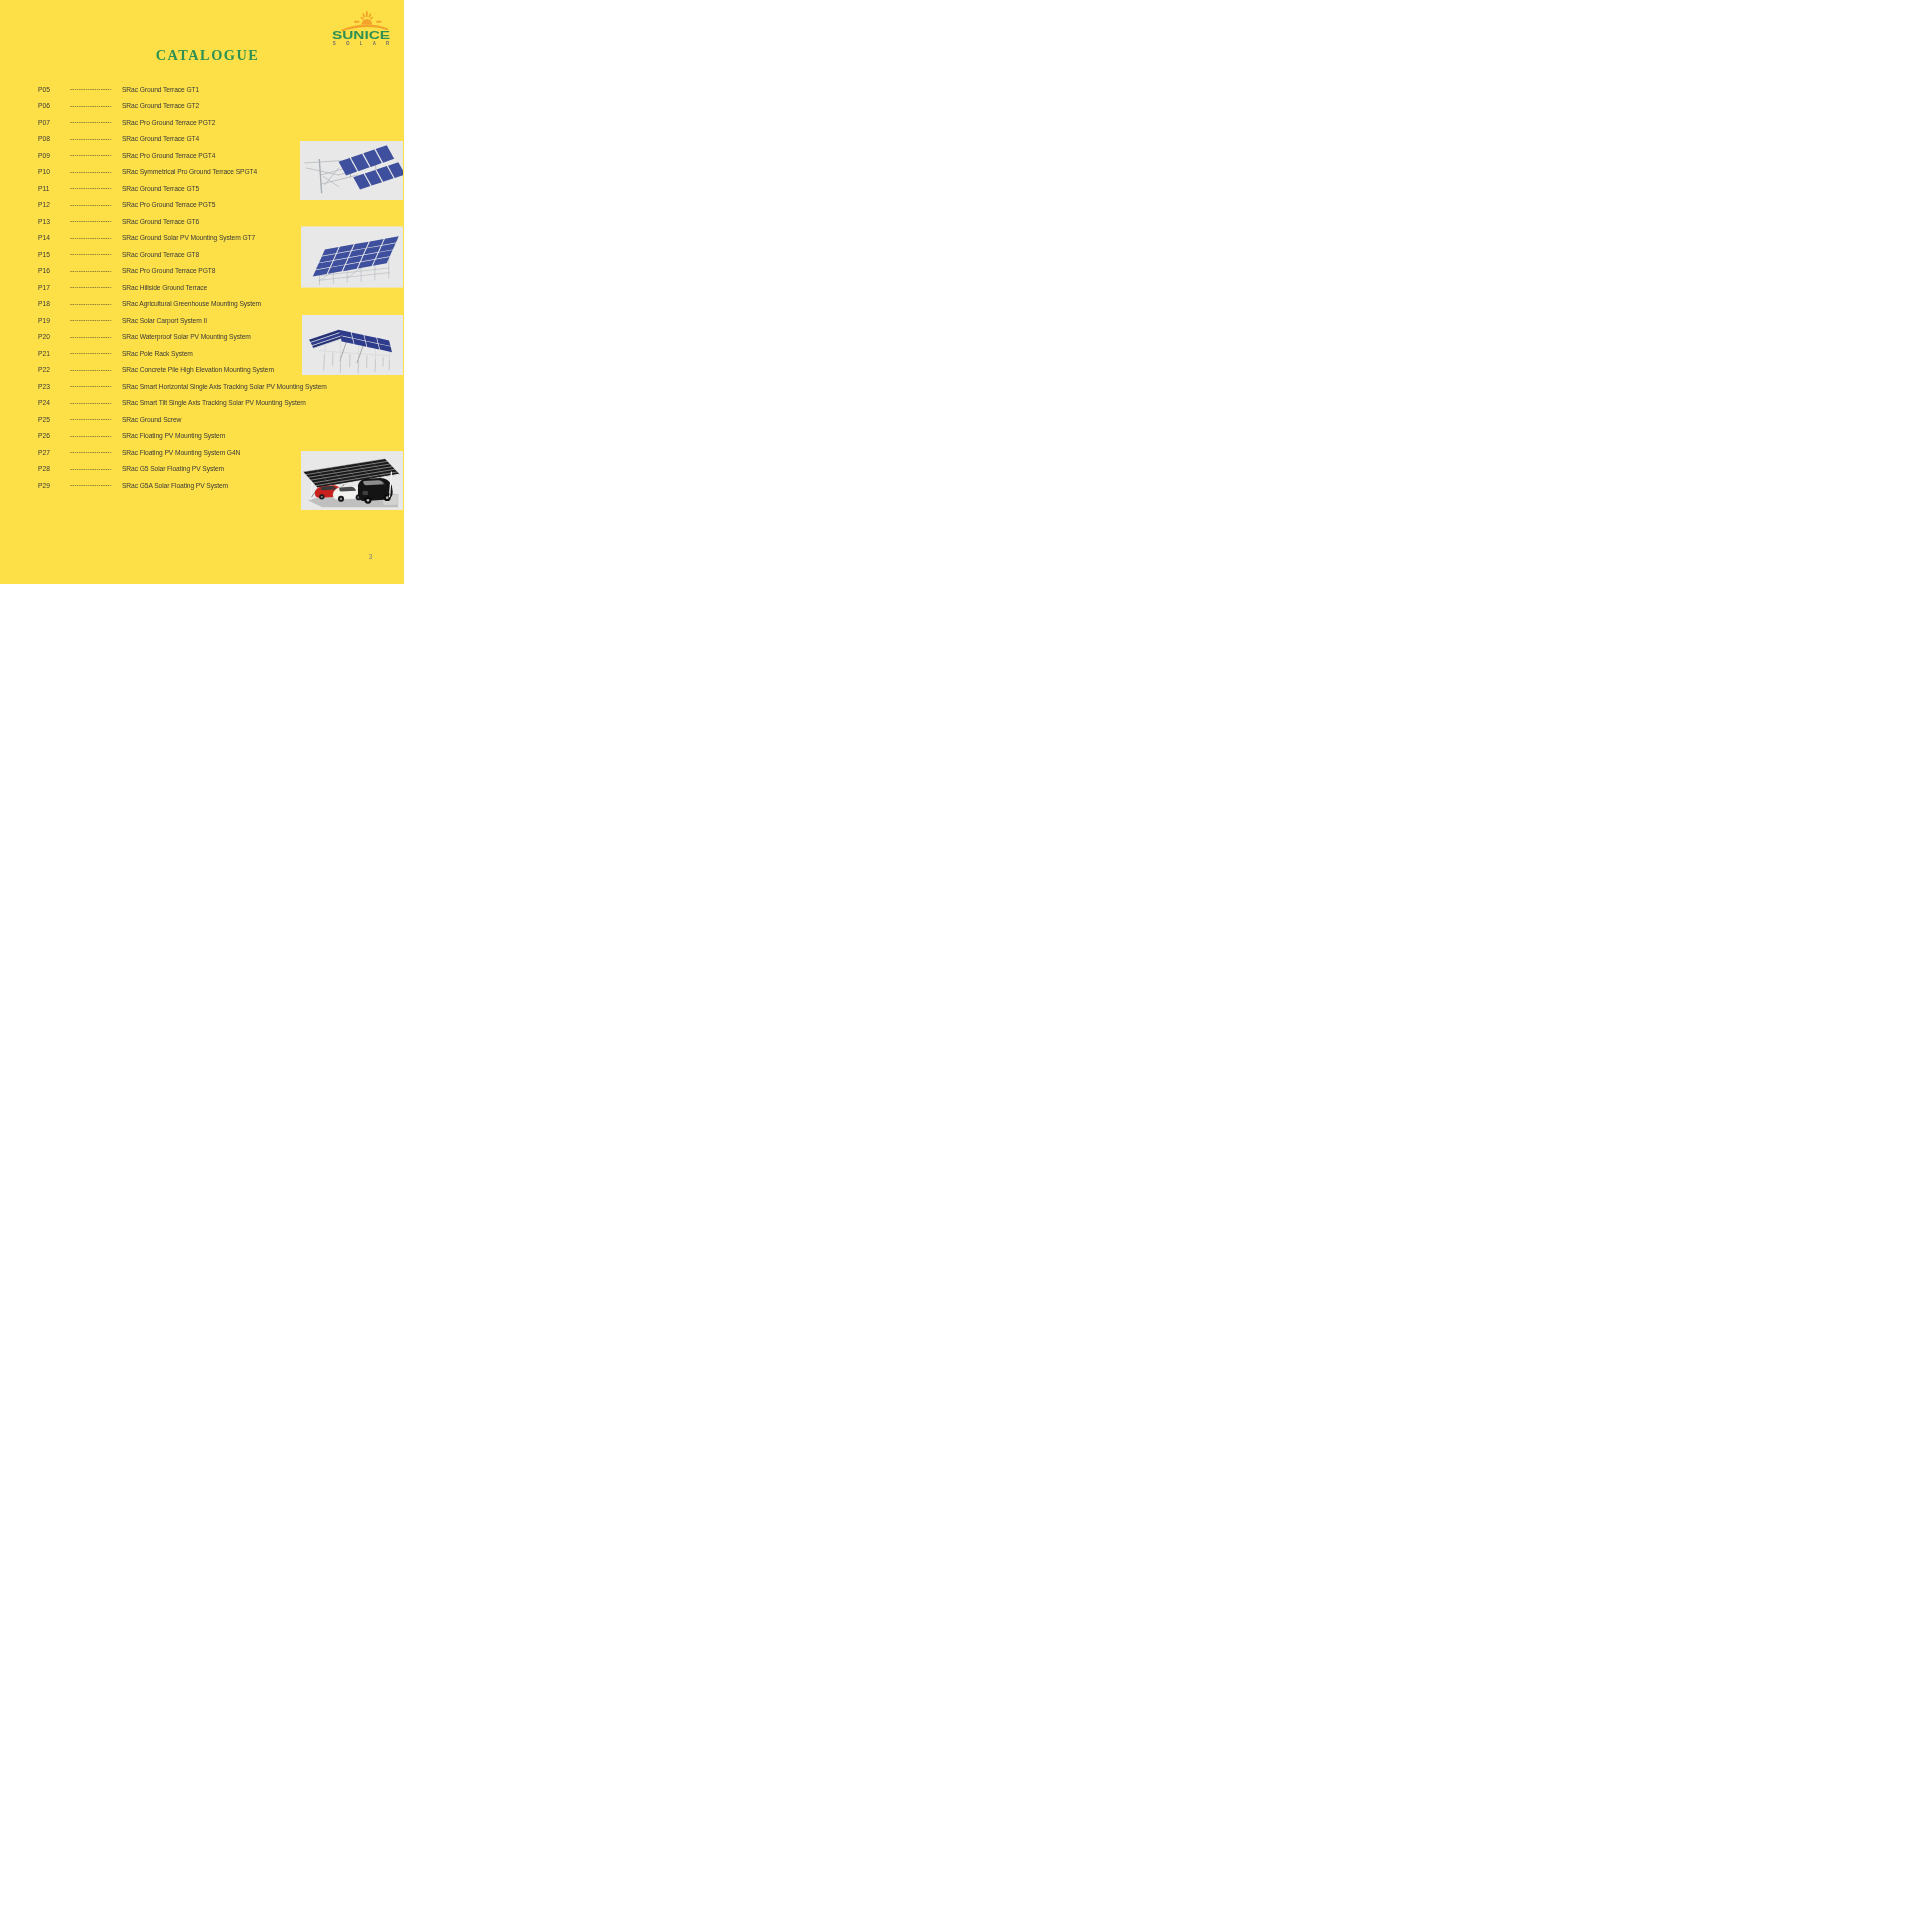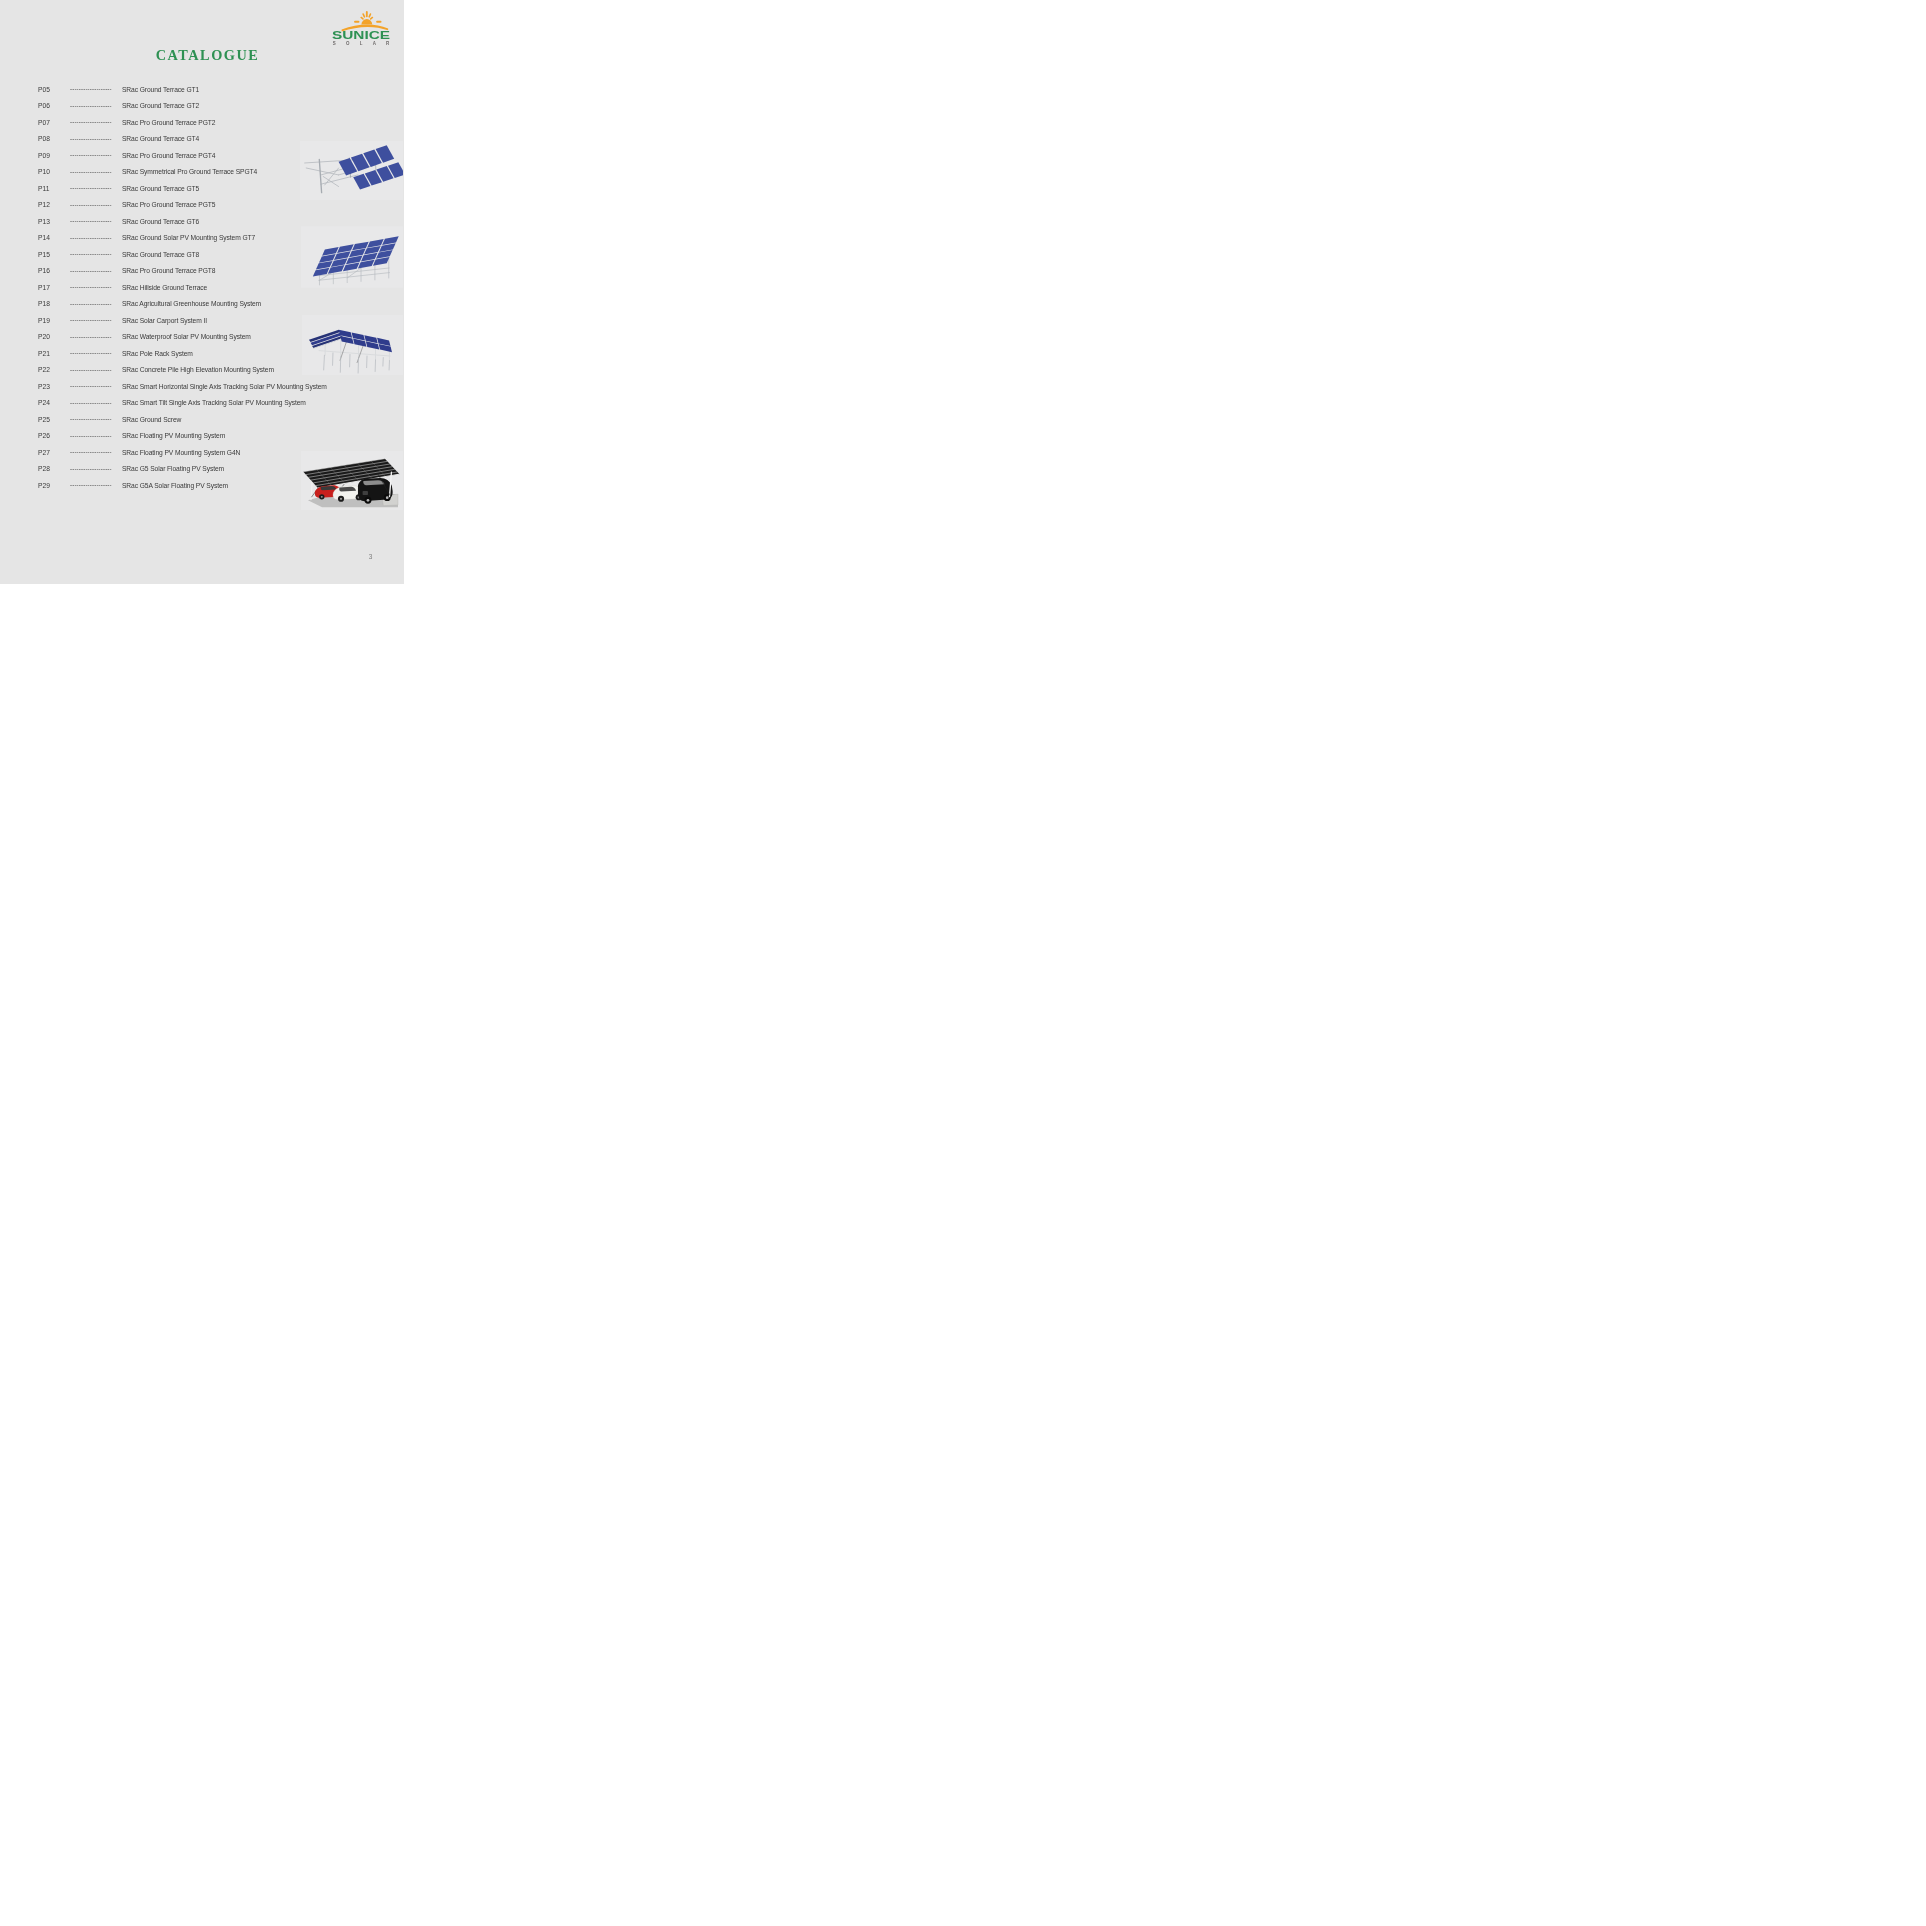--- a/index.html
+++ b/index.html
@@ -11,21 +11,21 @@
     --page-num:#7d7d7d;
     --img-bg:#e8e8e9;
     --panel-blue:#3e4f9e;
     --panel-navy:#2f3c8c;
     --panel-navy-dark:#273377;
     --frame-gray:#b4b8bd;
     --canopy-dark:#1a1a1a;
   }
   *{box-sizing:border-box}
   body{margin:0;background:#ffffff;font-family:"Liberation Sans",sans-serif}
-  .page{position:relative;width:404px;height:584px;background:#e5e5e5;overflow:hidden}
+  .page{position:relative;width:404px;height:584px;background:#fde047;overflow:hidden}
 
   .logo{position:absolute;left:330px;top:8.5px;width:62px;height:38px}
   .logo svg{display:block;width:100%;height:100%}
 
   .page-title{
     position:absolute;left:0;top:48px;width:404px;text-align:center;padding-left:11px;
     font-family:"Liberation Serif",serif;font-weight:700;font-size:14.3px;
     letter-spacing:1.5px;color:var(--brand-green);line-height:1.1;
   }
 

